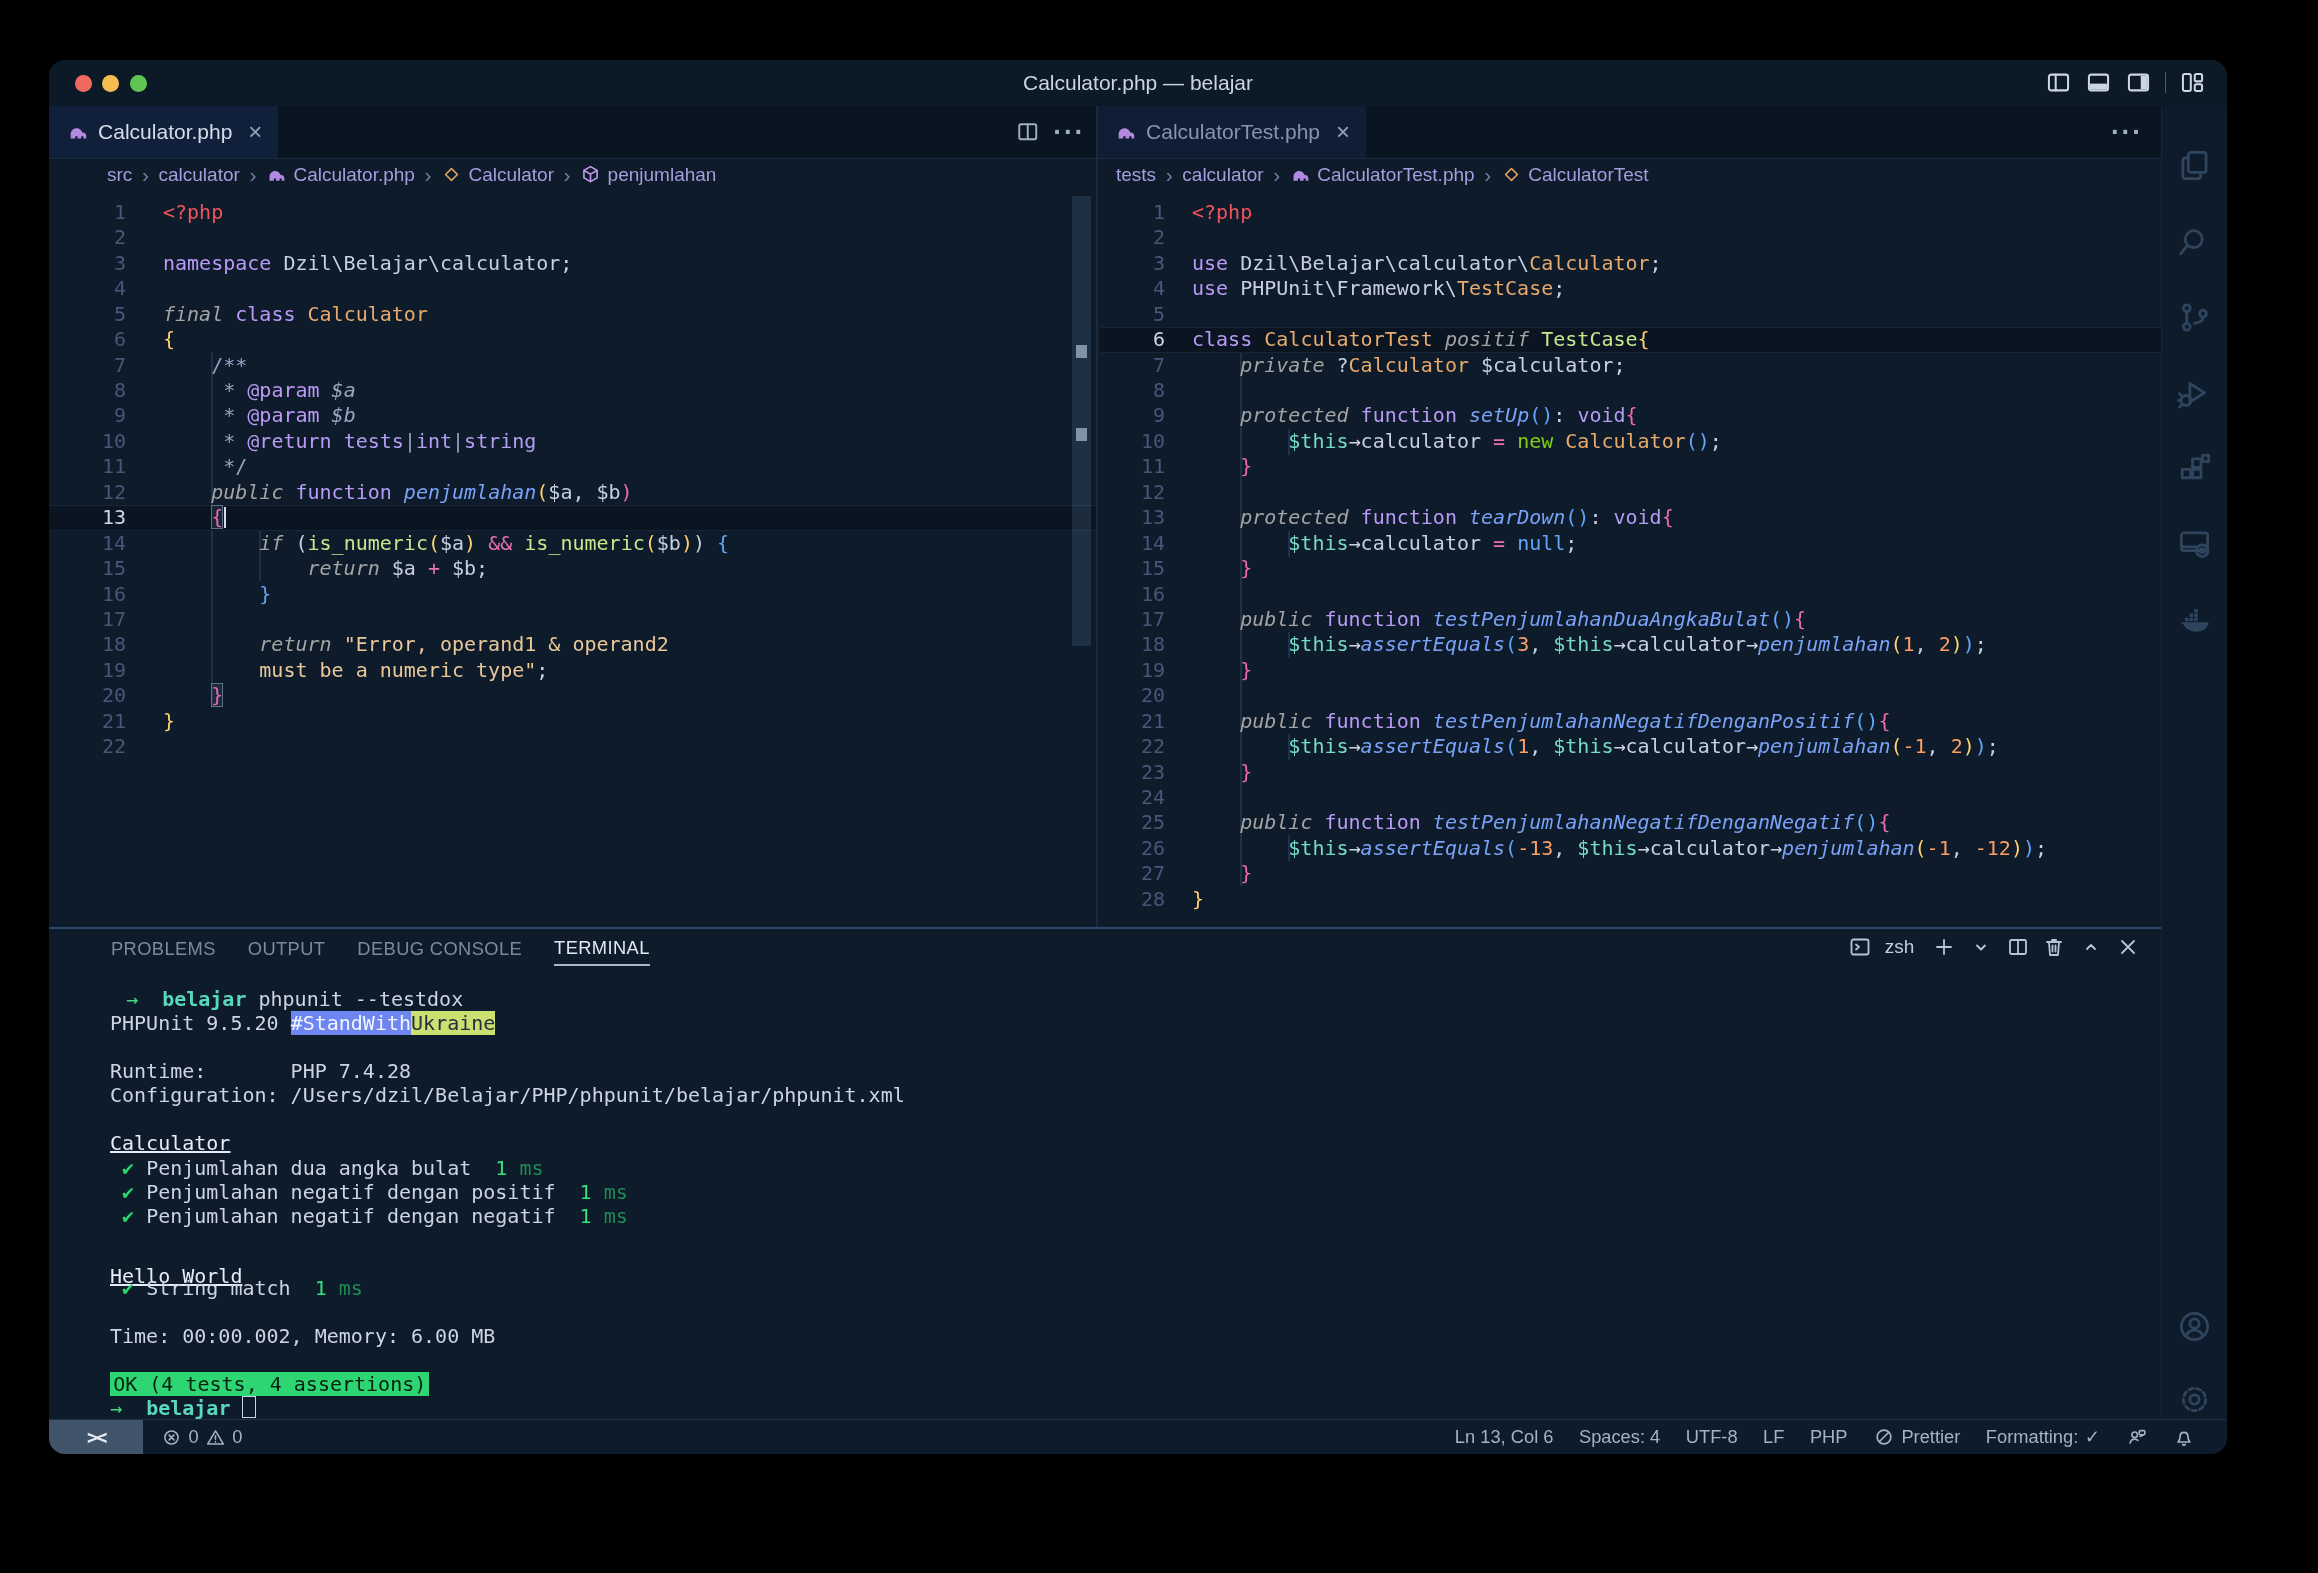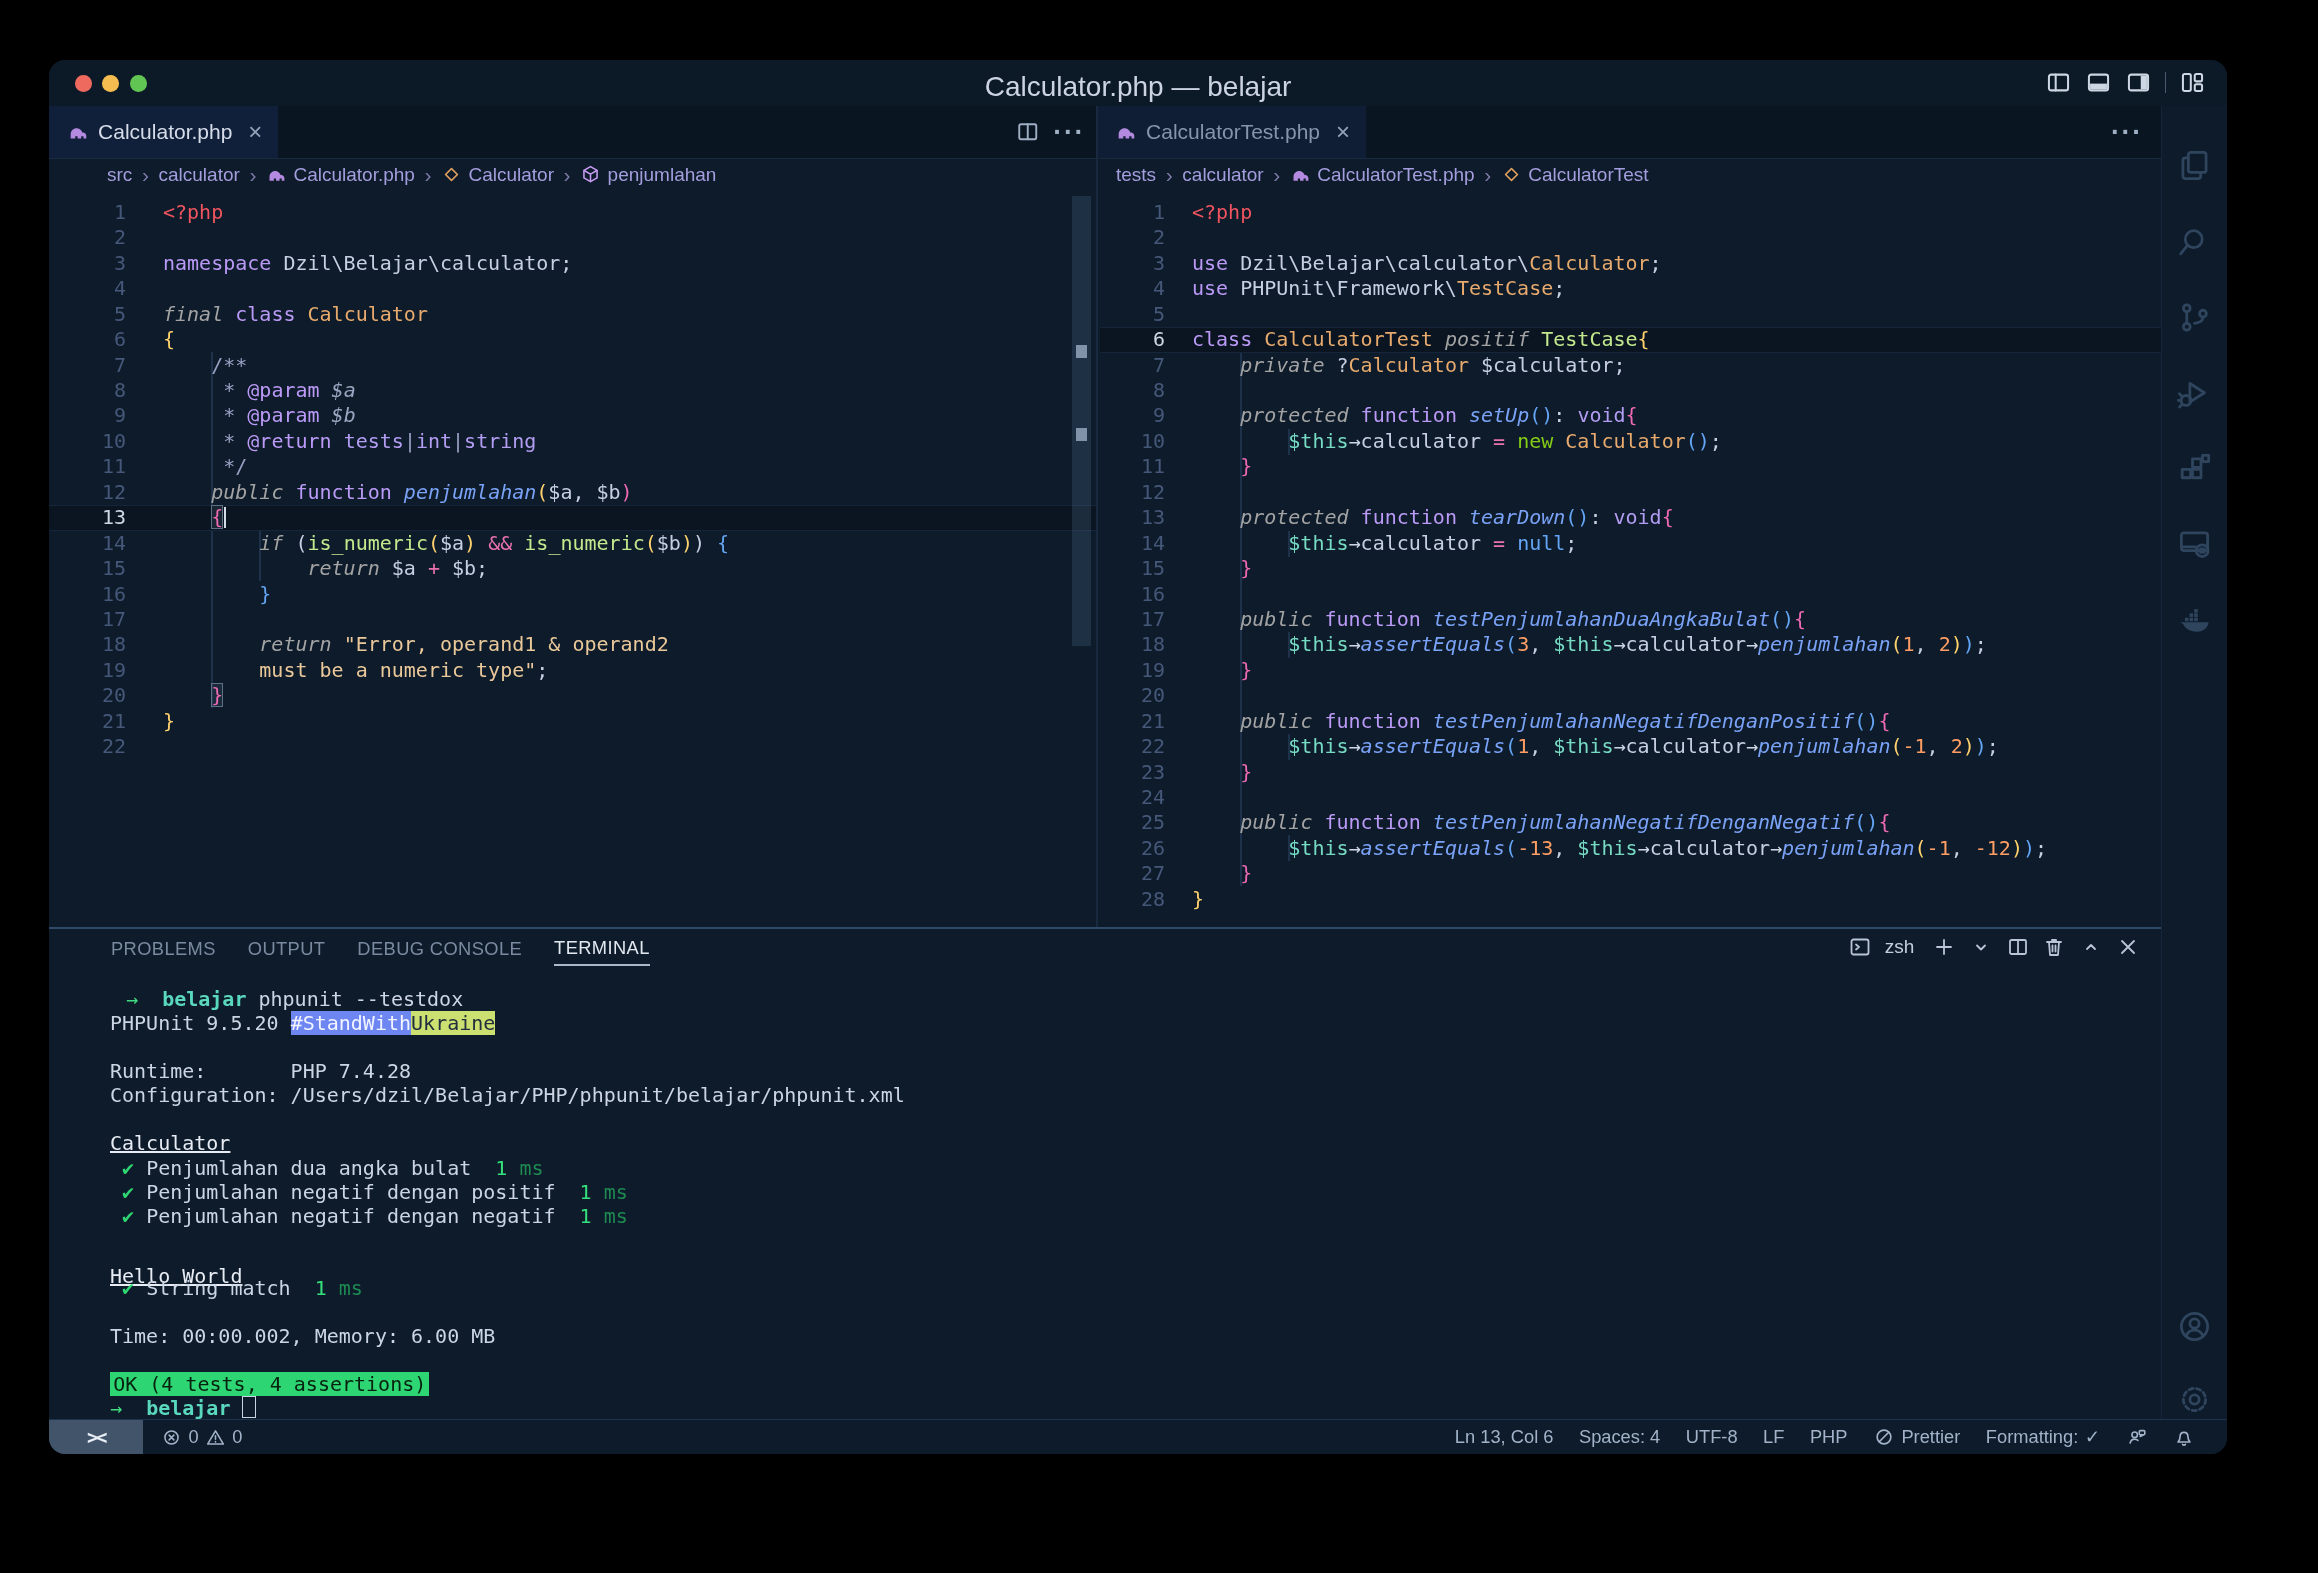--- a/index.html
+++ b/index.html
@@ -1,21 +1,21 @@
 <!DOCTYPE html>
 <html style="font-size:12.8px"><head>
 <meta charset="utf-8">
 <style>
   html,body{margin:0;padding:0;background:#000;width:2319px;height:1574px;position:relative;
     font-family:"Liberation Sans",sans-serif;}
   #window{position:absolute;left:49px;top:60px;width:2178px;height:1394px;background:#0d1b2a;
     border-radius:16px;overflow:hidden;}
   
   #titlebar{position:absolute;left:0;top:0;right:0;height:46px;background:#0c1927;}
-  #title-text{position:absolute;left:0;right:0;top:11px;text-align:center;color:#ccd4e2;font-size:28px;}
+  #title-text{position:absolute;left:0;right:0;top:11px;text-align:center;color:#ccd4e2;font-size:21px;}
   .tl{position:absolute;top:15px;width:16.7px;height:16.7px;border-radius:50%;}
   #tl-close{left:26px;background:#ee6a5f;}
   #tl-min{left:53px;background:#f5bd4f;}
   #tl-zoom{left:81px;background:#61c554;}
   #layout-icons{position:absolute;right:21px;top:8.8px;display:flex;gap:12.8px;align-items:center;color:#cdd7e4;}
   #layout-icons .ic{width:27px;height:27px;}
   .tb-divider{width:1.6px;height:21px;background:#49596f;}
   
   #tabbar{position:absolute;left:0;top:46px;right:65px;height:52px;background:#0a1522;border-bottom:0.8px solid #182940;}
   .tab{position:absolute;top:0;height:52px;display:flex;align-items:center;gap:9.6px;padding:0 16px 0 17.5px;background:#10203a;}

